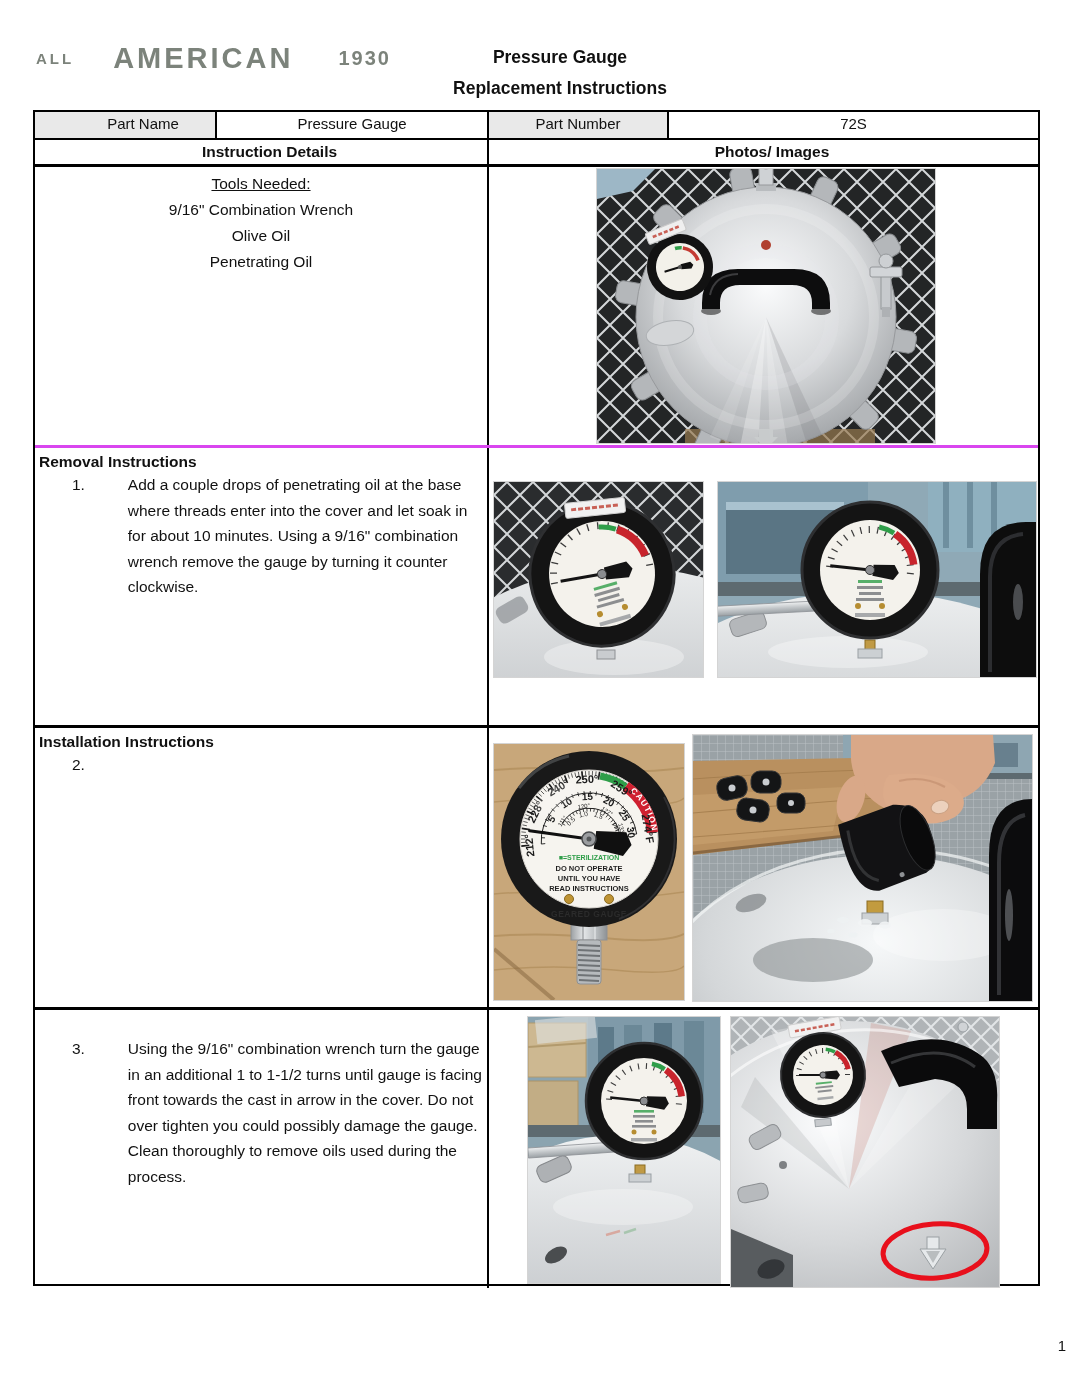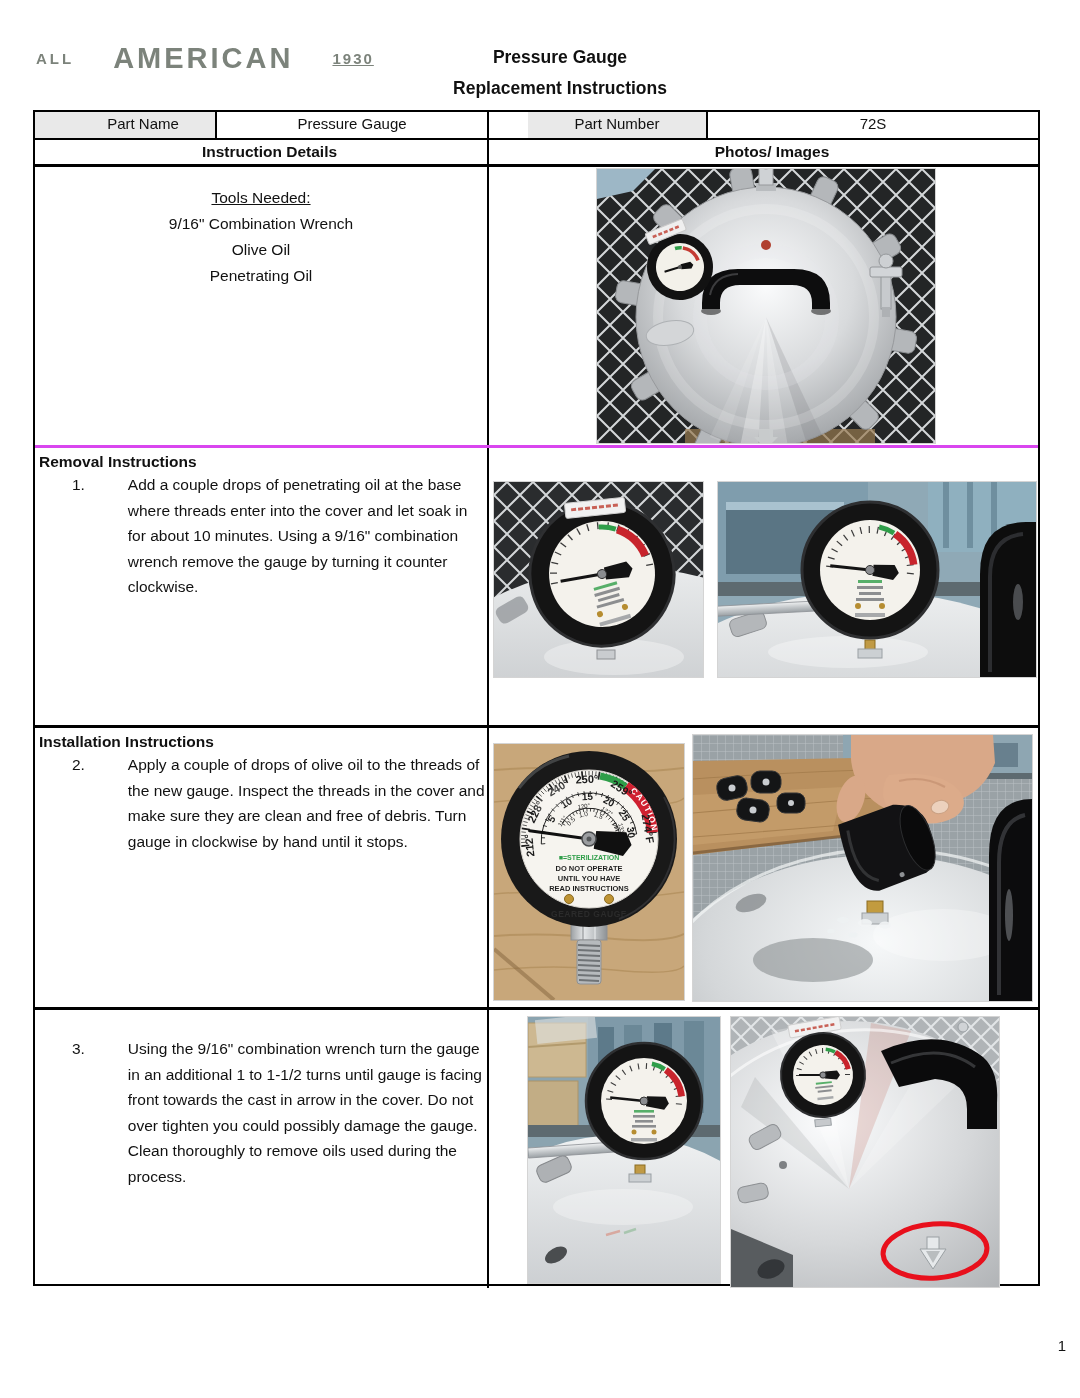--- a/index.html
+++ b/index.html
@@ -4,21 +4,21 @@
 <style>
   html,body{margin:0;padding:0;background:#ffffff;}
   .page{position:relative;width:1080px;height:1398px;background:#fff;
         font-family:"Liberation Sans",sans-serif;color:#111;overflow:hidden;}
 
   
   .logo{position:absolute;left:36px;top:42px;display:flex;align-items:center;
         color:#7c837b;font-weight:bold;white-space:nowrap;gap:28px;}
   .logo-all{font-size:15px;letter-spacing:3px;margin-right:11px;}
   .logo-main{font-size:29px;letter-spacing:3px;}
-  .logo-year{font-size:15px;letter-spacing:2px;margin-left:11px;text-decoration:underline;}
+  .logo-year{font-size:20px;letter-spacing:2px;margin-left:17px;}
   .title-wrap{position:absolute;left:300px;top:42px;width:520px;text-align:center;}
   .title-line{font-size:17.5px;font-weight:bold;line-height:31px;}
 
   
   .doc-table{position:absolute;left:33px;top:110px;width:1007px;height:1176px;
              border:2px solid #000;box-sizing:border-box;}
   .t-row{display:flex;box-sizing:border-box;width:100%;}
   .t-cell{box-sizing:border-box;position:relative;}
   .r1{height:26px;}
   .r2{height:26px;border-top:2px solid #000;}
@@ -27,21 +27,21 @@
   .r5{height:282px;border-top:3px solid #000;}
   .r6{height:281px;border-top:3px solid #000;}
   .c-label{background:#e9e9e9;border-right:2px solid #000;text-align:center;
            font-size:15px;line-height:23px;}
   .c-val{border-right:2px solid #000;text-align:center;font-size:15px;line-height:23px;}
   .c-last{text-align:center;font-size:15px;line-height:23px;}
   .hdr{font-weight:bold;text-align:center;font-size:15.5px;line-height:23px;padding-left:17px;}
   .left-col{width:454px;border-right:2px solid #000;}
   .right-col{flex:1;position:relative;}
 
-  .tools{padding-top:18px;text-align:center;font-size:15.5px;line-height:26px;}
+  .tools{padding-top:4px;text-align:center;font-size:15.5px;line-height:26px;}
   .tools-head{text-decoration:underline;}
   .sec-head{font-weight:bold;font-size:15.5px;padding:5px 4px 1px 4px;}
   .step{display:flex;padding-left:37px;font-size:15.5px;line-height:25.5px;}
   .step-num{width:57px;}
   .step-text{width:367px;}
   .mt26{margin-top:26px;}
 
   .ph{position:absolute;overflow:hidden;background:#ddd;box-shadow:0 0 0 1px #d4d4d4;}
   .ph svg{display:block;}
 
@@ -61,21 +61,21 @@
   <div class="title-wrap">
     <div class="title-line">Pressure Gauge</div>
     <div class="title-line">Replacement Instructions</div>
   </div>
 
   <div class="doc-table">
 
     <div class="t-row r1">
       <div class="t-cell c-label" style="width:182px;padding-left:36px;">Part Name</div>
       <div class="t-cell c-val" style="width:272px;">Pressure Gauge</div>
-      <div class="t-cell c-label" style="width:180px;margin-left:39px;">Part Number</div>
+      <div class="t-cell c-label" style="width:180px;">Part Number</div>
       <div class="t-cell c-last" style="flex:1;">72S</div>
     </div>
 
     <div class="t-row r2">
       <div class="t-cell hdr left-col">Instruction Details</div>
       <div class="t-cell hdr right-col">Photos/ Images</div>
     </div>
 
     <div class="t-row r3">
       <div class="t-cell left-col">
@@ -334,21 +334,20 @@
           </svg>
         </div>
       </div>
     </div>
 
     <div class="t-row r5">
       <div class="t-cell left-col">
         <div class="sec-head">Installation Instructions</div>
         <div class="step">
           <div class="step-num">2.</div>
-          <div class="step-text">Apply a couple of drops of olive oil to the threads of the new gauge. Inspect the threads in the cover and make sure they are clean and free of debris. Turn gauge in clockwise by hand until it stops.</div>
         </div>
       </div>
       <div class="t-cell right-col">
         <div class="ph" style="left:5px;top:16px;width:190px;height:256px;">
           <svg width="190" height="256" viewBox="0 0 190 256">
             <defs>
               <linearGradient id="g4hex" x1="0" y1="0" x2="1" y2="0">
                 <stop offset="0%" stop-color="#9da1a4"></stop>
                   <stop offset="35%" stop-color="#e4e6e8"></stop>
                 <stop offset="70%" stop-color="#b9bdc0"></stop>

